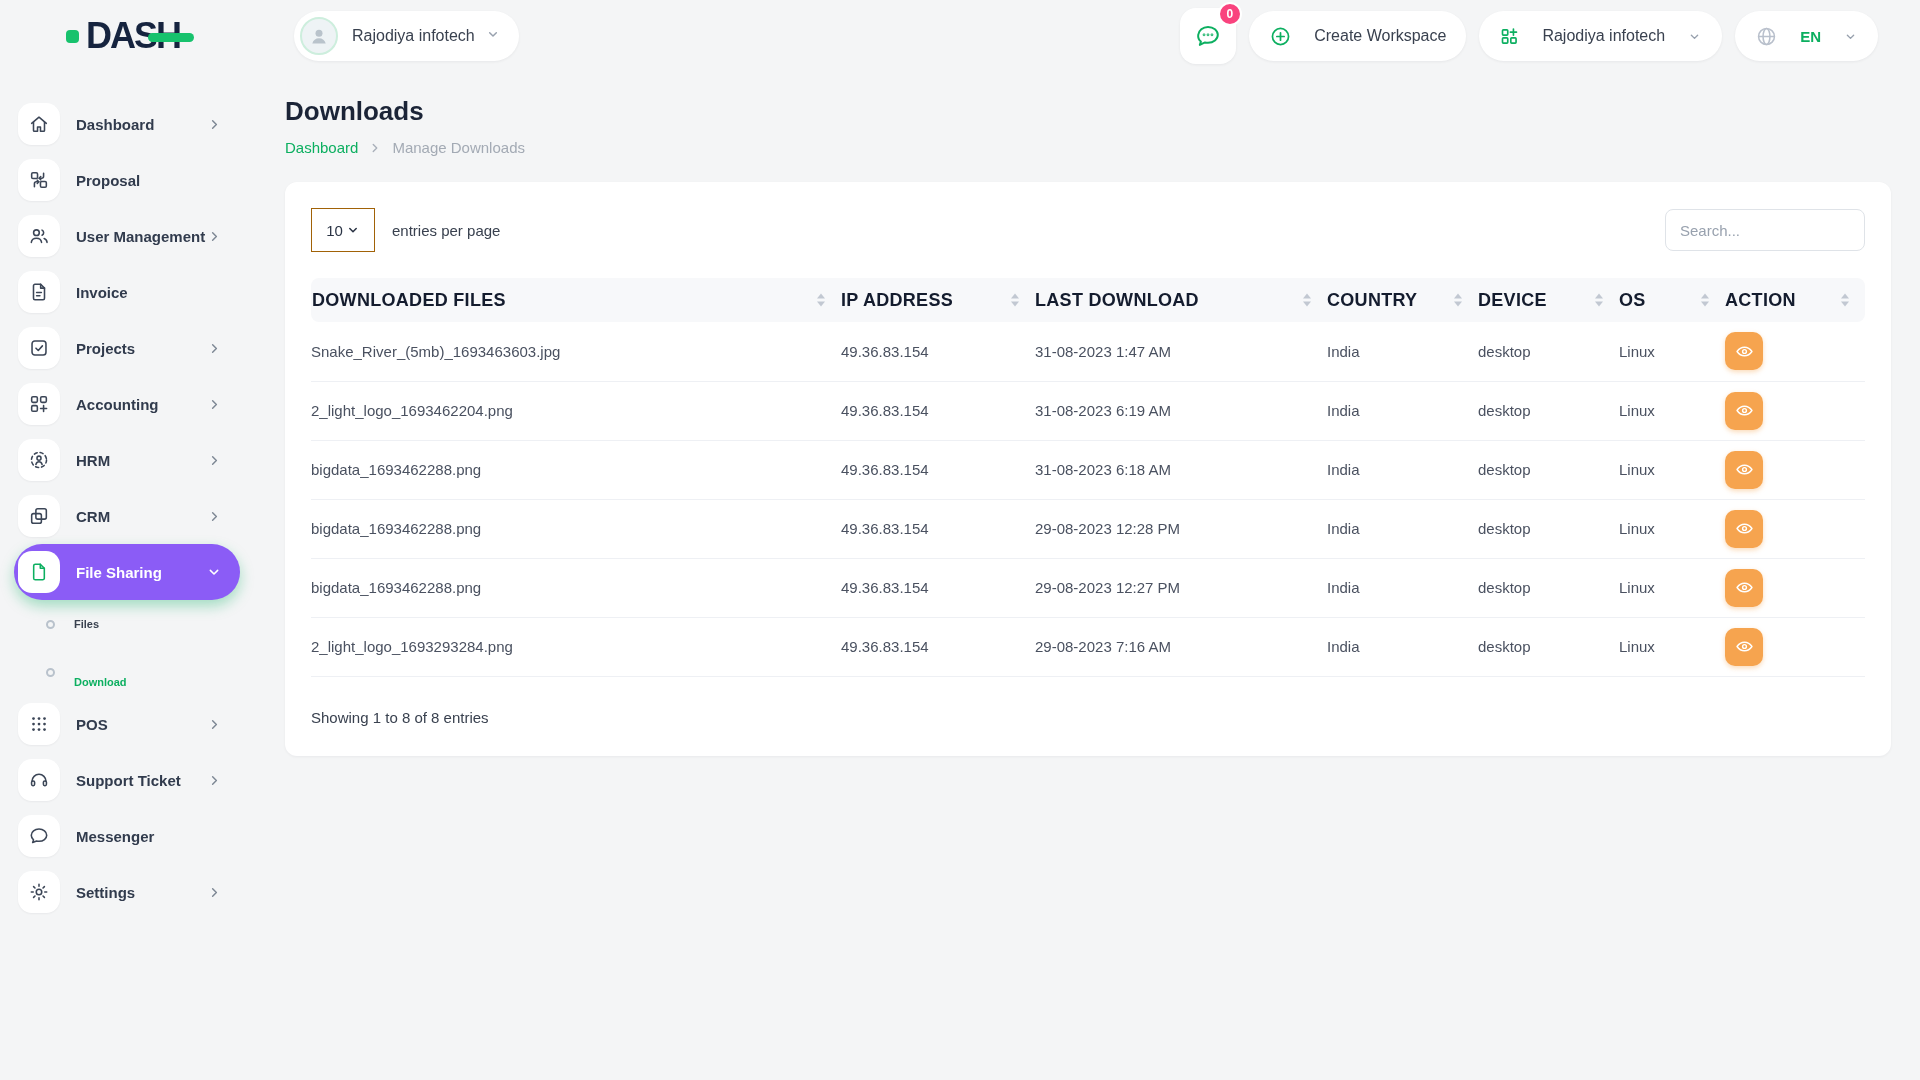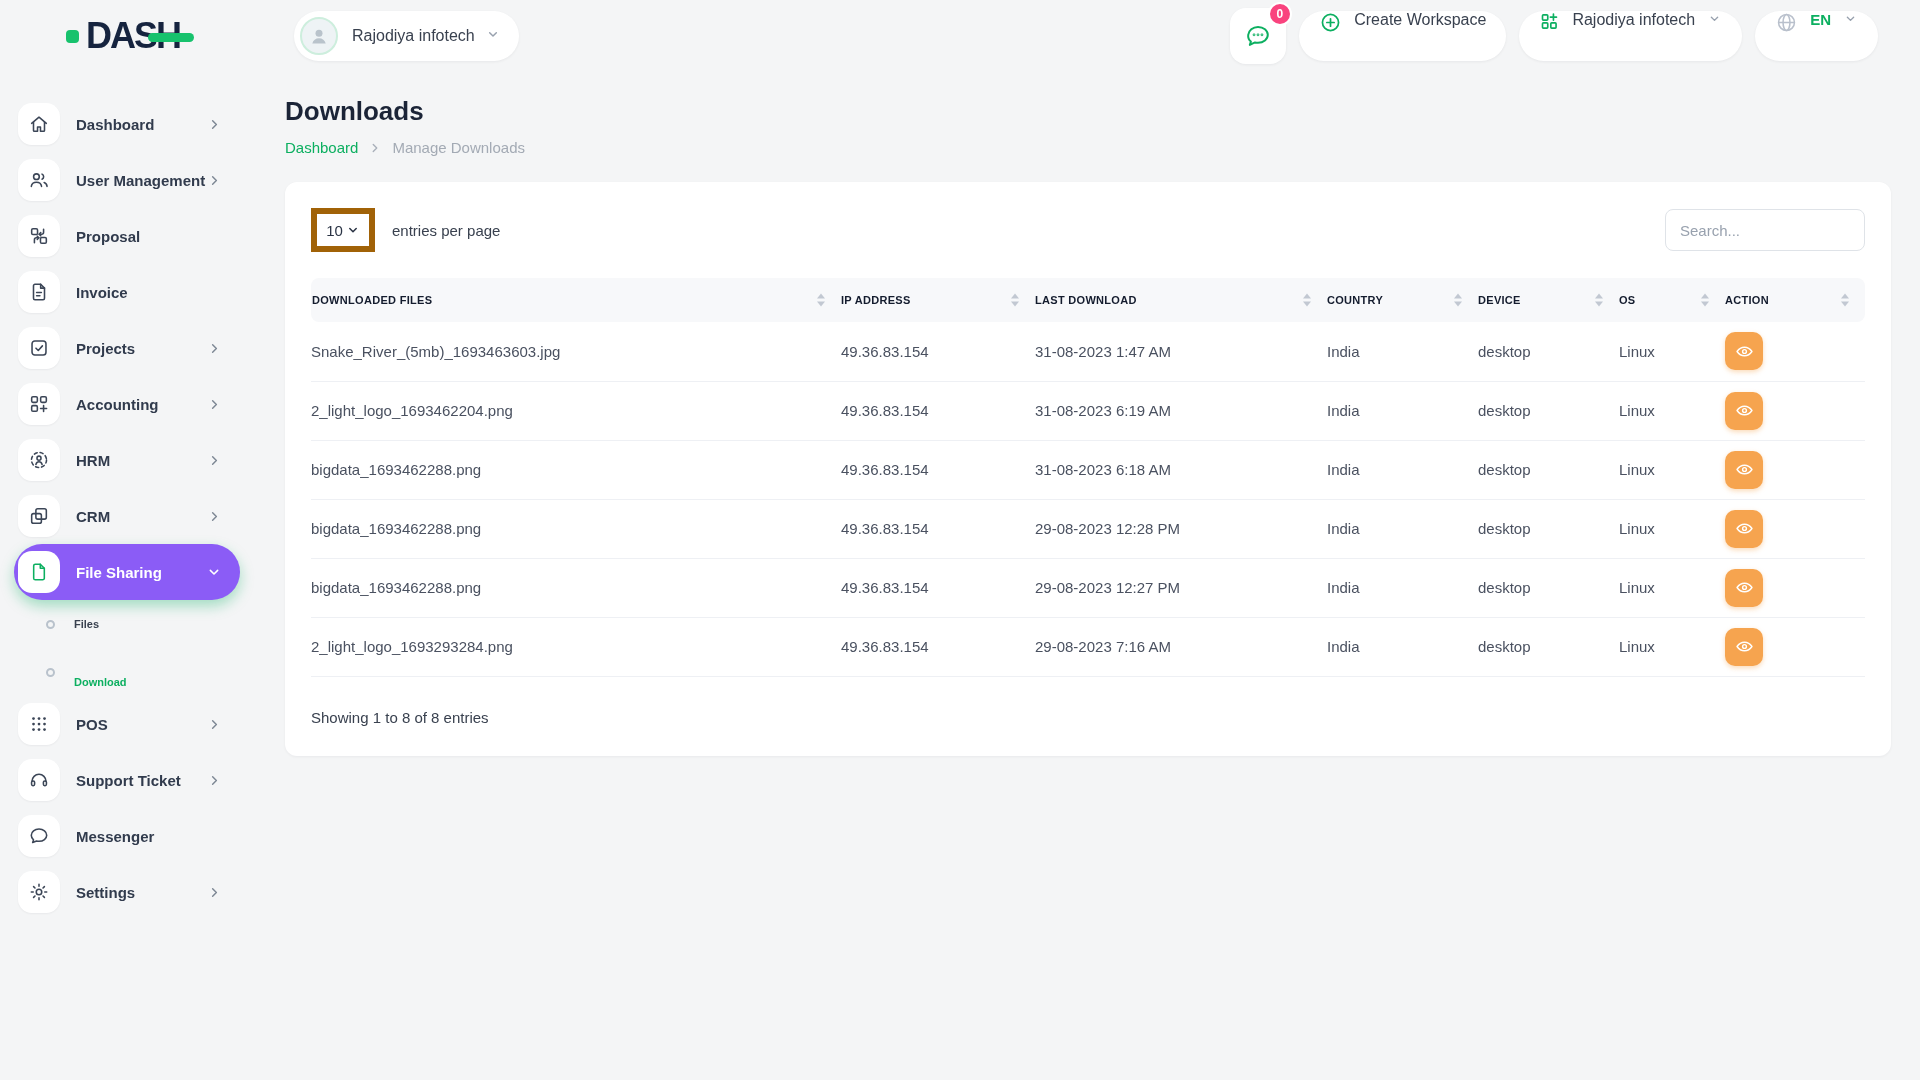--- a/index.html
+++ b/index.html
@@ -16,21 +16,21 @@
   .logo { display:flex; align-items:center; cursor:pointer; }
   .logo-dot { width:13px; height:13px; border-radius:4px; background:#17c26d; margin-right:7px; }
   .logo-text { position:relative; font-size:36px; font-weight:900; letter-spacing:-2px; color:#16243f; line-height:1; }
   .logo-bar { position:absolute; left:62px; right:-14px; top:15px; height:9px; border-radius:5px; background:#17c26d; }
   .ws-pill { margin-left:49px; height:50px; background:#fff; border-radius:26px; display:flex; align-items:center; padding:6px 18px 6px 6px; box-shadow:0 1px 3px rgba(16,24,40,.06); cursor:pointer; }
   .avatar { width:38px; height:38px; border-radius:50%; background:#eef3f5; border:2px solid #cdeedd; display:flex; align-items:center; justify-content:center; }
   .ws-pill .lbl { margin:0 10px 0 14px; font-size:16px; color:#39414f; }
   .top-right { margin-left:auto; display:flex; align-items:center; gap:13px; padding-right:42px; }
   .icon-btn { position:relative; width:56px; height:56px; background:#fff; border-radius:16px; display:flex; align-items:center; justify-content:center; box-shadow:0 1px 3px rgba(16,24,40,.06); cursor:pointer; }
   .badge { position:absolute; top:-6px; right:-6px; min-width:24px; height:24px; padding:0 7px; border-radius:12px; background:#f9437e; border:2px solid #fff; color:#fff; font-size:12px; font-weight:700; display:flex; align-items:center; justify-content:center; }
-  .pill-btn { height:50px; background:#fff; border:none; border-radius:25px; display:flex; align-items:flex-start; gap:12px; padding:0 20px; font-size:16px; color:#39414f; font-family:inherit; box-shadow:0 1px 3px rgba(16,24,40,.06); cursor:pointer; }
+  .pill-btn { height:50px; background:#fff; border:none; border-radius:25px; display:flex; align-items:center; gap:22px; padding:0 20px; font-size:16px; color:#39414f; font-family:inherit; box-shadow:0 1px 3px rgba(16,24,40,.06); cursor:pointer; }
   .pill-btn .grn { color:#0caf60; }
   .pill-btn .en { color:#0caf60; font-weight:700; font-size:15px; }
   .chev { color:#98a1ae; }
   
   .sidebar { position:fixed; top:72px; left:0; width:245px; height:1008px; padding:24px 0 0 14px; }
   .s-item { width:226px; height:56px; display:flex; align-items:center; border-radius:28px; cursor:pointer; }
   .s-icon { width:42px; height:42px; min-width:42px; margin-left:4px; background:#fff; border-radius:14px; display:flex; align-items:center; justify-content:center; color:#3c4657; box-shadow:0 1px 2px rgba(16,24,40,.05); }
   .s-label { margin-left:16px; font-size:15px; font-weight:700; color:#313b4d; white-space:nowrap; }
   .s-chev { margin-left:auto; margin-right:18px; color:#7d8794; display:flex; }
   .s-item.active { background:#8b5cf6; box-shadow:0 6px 14px rgba(12,175,96,.35); }
@@ -44,26 +44,26 @@
   .s-sub.active .dot { border-color:#b9c2cc; }
   
   .main { margin-left:245px; padding:72px 0 0 40px; }
   .page-title { margin-top:24px; font-size:26px; font-weight:700; color:#1b2437; }
   .breadcrumb { margin-top:12px; display:flex; align-items:center; gap:10px; font-size:15px; }
   .breadcrumb .bc-link { color:#0caf60; cursor:pointer; }
   .breadcrumb .bc-sep { color:#a9b0ba; display:flex; }
   .breadcrumb .bc-current { color:#a3aab4; }
   .card { margin-top:26px; width:1606px; background:#fff; border-radius:12px; box-shadow:0 1px 3px rgba(16,24,40,.05); padding:26px 26px 30px 26px; }
   .controls { display:flex; align-items:center; margin-bottom:26px; }
-  .entries-select { width:64px; height:44px; border:6px solid #a16207; border-radius:0; display:flex; align-items:center; justify-content:center; gap:3px; font-size:15px; color:#2b3445; cursor:pointer; background:#fff; }
+  .entries-select { width:64px; height:44px; border:1px solid #a16207; border-radius:0; display:flex; align-items:center; justify-content:center; gap:3px; font-size:15px; color:#2b3445; cursor:pointer; background:#fff; }
   .entries-label { margin-left:17px; font-size:15px; color:#39414f; }
   .search-input { margin-left:auto; width:200px; height:42px; border:1px solid #dfe3e8; border-radius:8px; padding:0 14px; font-size:15px; font-family:inherit; color:#2b3445; outline:none; background:#fff; }
   .search-input::placeholder { color:#98a1ae; }
   table { width:100%; border-collapse:collapse; table-layout:fixed; }
-  thead th { height:44px; background:#f7f8fa; font-size:11px; font-weight:700; letter-spacing:.3px; color:#141c2e; text-align:left; position:relative; padding-right:34px; }
+  thead th { height:44px; background:#f7f8fa; font-size:18px; font-weight:700; letter-spacing:.3px; color:#141c2e; text-align:left; position:relative; padding-right:34px; }
   thead th:first-child { border-radius:8px 0 0 8px; padding-left:1px; }
   thead th:last-child { border-radius:0 8px 8px 0; }
   .sort { position:absolute; right:16px; top:50%; transform:translateY(-50%); display:flex; flex-direction:column; gap:3px; }
   .sort i { display:block; width:0; height:0; border-left:4px solid transparent; border-right:4px solid transparent; }
   .sort .up { border-bottom:5px solid #c2c8d2; }
   .sort .dn { border-top:5px solid #c2c8d2; }
   tbody td { height:59px; border-bottom:1px solid #eef0f4; font-size:15px; color:#4a5160; vertical-align:middle; }
   .eye-btn { width:38px; height:38px; border:none; border-radius:10px; background:#f6a44f; display:flex; align-items:center; justify-content:center; cursor:pointer; box-shadow:0 2px 5px rgba(246,164,79,.4); }
   .table-footer { margin-top:32px; font-size:15px; color:#39414f; }
 </style>
@@ -163,46 +163,46 @@
     <span class="s-label">Dashboard</span>
     <span class="s-chev">
         <svg width="15" height="15" viewBox="0 0 24 24" fill="none" stroke="currentColor" stroke-width="2.3" stroke-linecap="round" stroke-linejoin="round">
           <path d="m9 6 6 6-6 6"></path>
         </svg>
       </span>
   </div>
     <div class="s-item">
     <span class="s-icon">
         <svg width="22" height="22" viewBox="0 0 24 24" fill="none" stroke="currentColor" stroke-width="1.7" stroke-linecap="round" stroke-linejoin="round">
-          <circle cx="9.2" cy="8.4" r="3.1"></circle>
-          <path d="M3.6 19c.4-2.9 2.6-4.5 5.6-4.5s5.2 1.6 5.6 4.5"></path>
-          <path d="M15.3 5.6a3.1 3.1 0 0 1 0 5.6"></path>
-          <path d="M17.6 14.7c1.9.6 3 1.9 3.2 4.3"></path>
-        </svg>
-      </span>
-    <span class="s-label">User Management</span>
-    <span class="s-chev">
-        <svg width="15" height="15" viewBox="0 0 24 24" fill="none" stroke="currentColor" stroke-width="2.3" stroke-linecap="round" stroke-linejoin="round">
-          <path d="m9 6 6 6-6 6"></path>
-        </svg>
-      </span>
-  </div>
-    <div class="s-item">
-    <span class="s-icon">
-        <svg width="22" height="22" viewBox="0 0 24 24" fill="none" stroke="currentColor" stroke-width="1.7" stroke-linecap="round" stroke-linejoin="round">
           <rect x="4" y="4" width="6.4" height="6.4" rx="1.4"></rect>
           <rect x="13.6" y="13.6" width="6.4" height="6.4" rx="1.4"></rect>
           <path d="M17 4.6v3.2a2.2 2.2 0 0 1-2.2 2.2h-2.6"></path>
           <path d="m13.9 8.2-1.7 1.8 1.7 1.8"></path>
           <path d="M7 19.4v-3.2A2.2 2.2 0 0 1 9.2 14h2.6"></path>
           <path d="m10.1 15.8 1.7-1.8-1.7-1.8"></path>
         </svg>
       </span>
     <span class="s-label">Proposal</span>
     <span class="s-chev"></span>
+  </div>
+    <div class="s-item">
+    <span class="s-icon">
+        <svg width="22" height="22" viewBox="0 0 24 24" fill="none" stroke="currentColor" stroke-width="1.7" stroke-linecap="round" stroke-linejoin="round">
+          <circle cx="9.2" cy="8.4" r="3.1"></circle>
+          <path d="M3.6 19c.4-2.9 2.6-4.5 5.6-4.5s5.2 1.6 5.6 4.5"></path>
+          <path d="M15.3 5.6a3.1 3.1 0 0 1 0 5.6"></path>
+          <path d="M17.6 14.7c1.9.6 3 1.9 3.2 4.3"></path>
+        </svg>
+      </span>
+    <span class="s-label">User Management</span>
+    <span class="s-chev">
+        <svg width="15" height="15" viewBox="0 0 24 24" fill="none" stroke="currentColor" stroke-width="2.3" stroke-linecap="round" stroke-linejoin="round">
+          <path d="m9 6 6 6-6 6"></path>
+        </svg>
+      </span>
   </div>
     <div class="s-item">
     <span class="s-icon">
         <svg width="22" height="22" viewBox="0 0 24 24" fill="none" stroke="currentColor" stroke-width="1.7" stroke-linecap="round" stroke-linejoin="round">
           <path d="M13.8 3.6H7.6A1.6 1.6 0 0 0 6 5.2v13.6a1.6 1.6 0 0 0 1.6 1.6h8.8a1.6 1.6 0 0 0 1.6-1.6V7.8z"></path>
           <path d="M13.8 3.6v4.2H18"></path>
           <path d="M9.4 12.6h5.2M9.4 16h3.6"></path>
         </svg>
       </span>
     <span class="s-label">Invoice</span>

